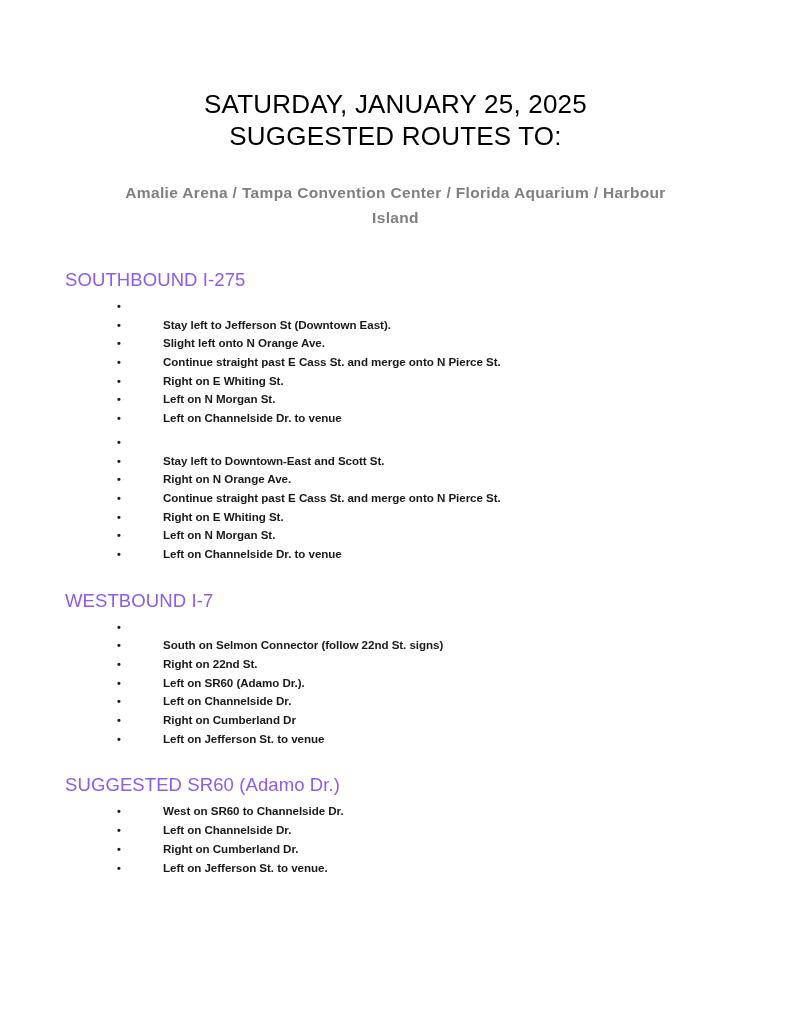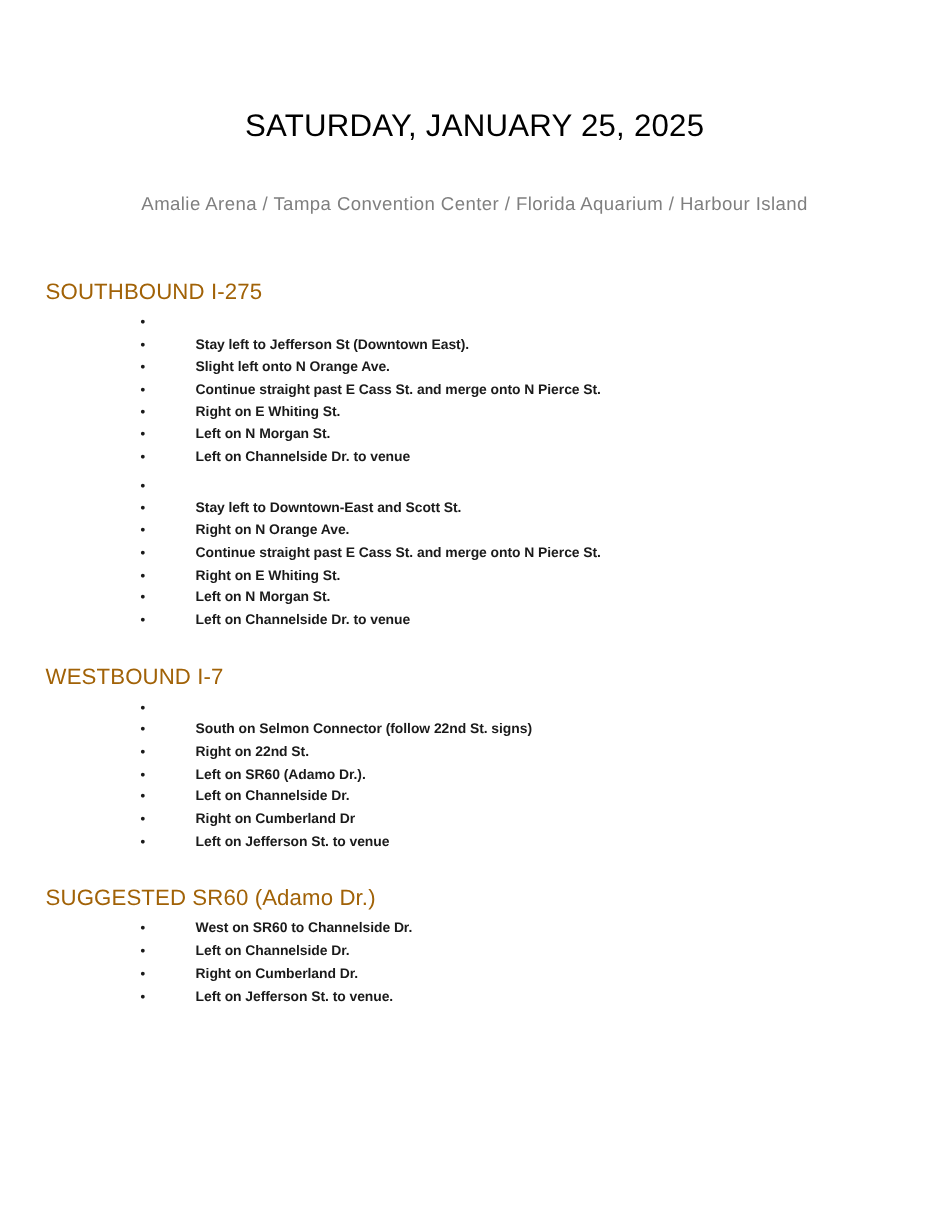--- a/index.html
+++ b/index.html
@@ -33,47 +33,47 @@
     line-height: 32px;
     letter-spacing: 0.2px;
   }
   .doc-title .title-line {
     display: block;
     white-space: nowrap;
   }
 
   
   .doc-subtitle {
-    margin: 16px;
+    margin: 6px;
     padding-top: 22px;
     text-align: center;
     color: #7f7f7f;
-    font-weight: 400;
+    font-weight: 700;
     font-size: 15.5px;
     line-height: 25px;
     letter-spacing: 0.35px;
     width: 560px;
     margin-left: auto;
     margin-right: auto;
   }
 
   
   .sections {
     margin: 0;
     padding: 0;
     list-style: none;
   }
   .section {
     margin: 0;
     padding: 0;
   }
   .section-heading {
     margin: 0;
-    padding-left: 38px;
-    color: #a16207;
+    padding-left: 65px;
+    color: #8b5cf6;
     font-weight: 400;
     font-size: 18.5px;
     line-height: 24px;
     letter-spacing: 0.1px;
     white-space: nowrap;
   }
   .section:first-child .section-heading {
     padding-top: 32px;
   }
   .section + .section .section-heading {
@@ -109,20 +109,21 @@
     color: #1a1a1a;
   }
 </style>
 </head>
 <body>
 
 <div class="page">
 
   <h1 class="doc-title">
     <span class="title-line">SATURDAY, JANUARY 25, 2025</span>
+    <span class="title-line">SUGGESTED ROUTES TO:</span>
   </h1>
 
   <p class="doc-subtitle">Amalie Arena / Tampa Convention Center / Florida Aquarium / Harbour Island</p>
 
   <div class="sections">
       <div class="section">
         <h2 class="section-heading">SOUTHBOUND I-275</h2>
         <ul class="route-list">
           <li class="route-item"><span class="route-bullet">•</span></li>
           <li class="route-item"><span class="route-bullet">•</span><span>Stay left to Jefferson St (Downtown East).</span></li>

